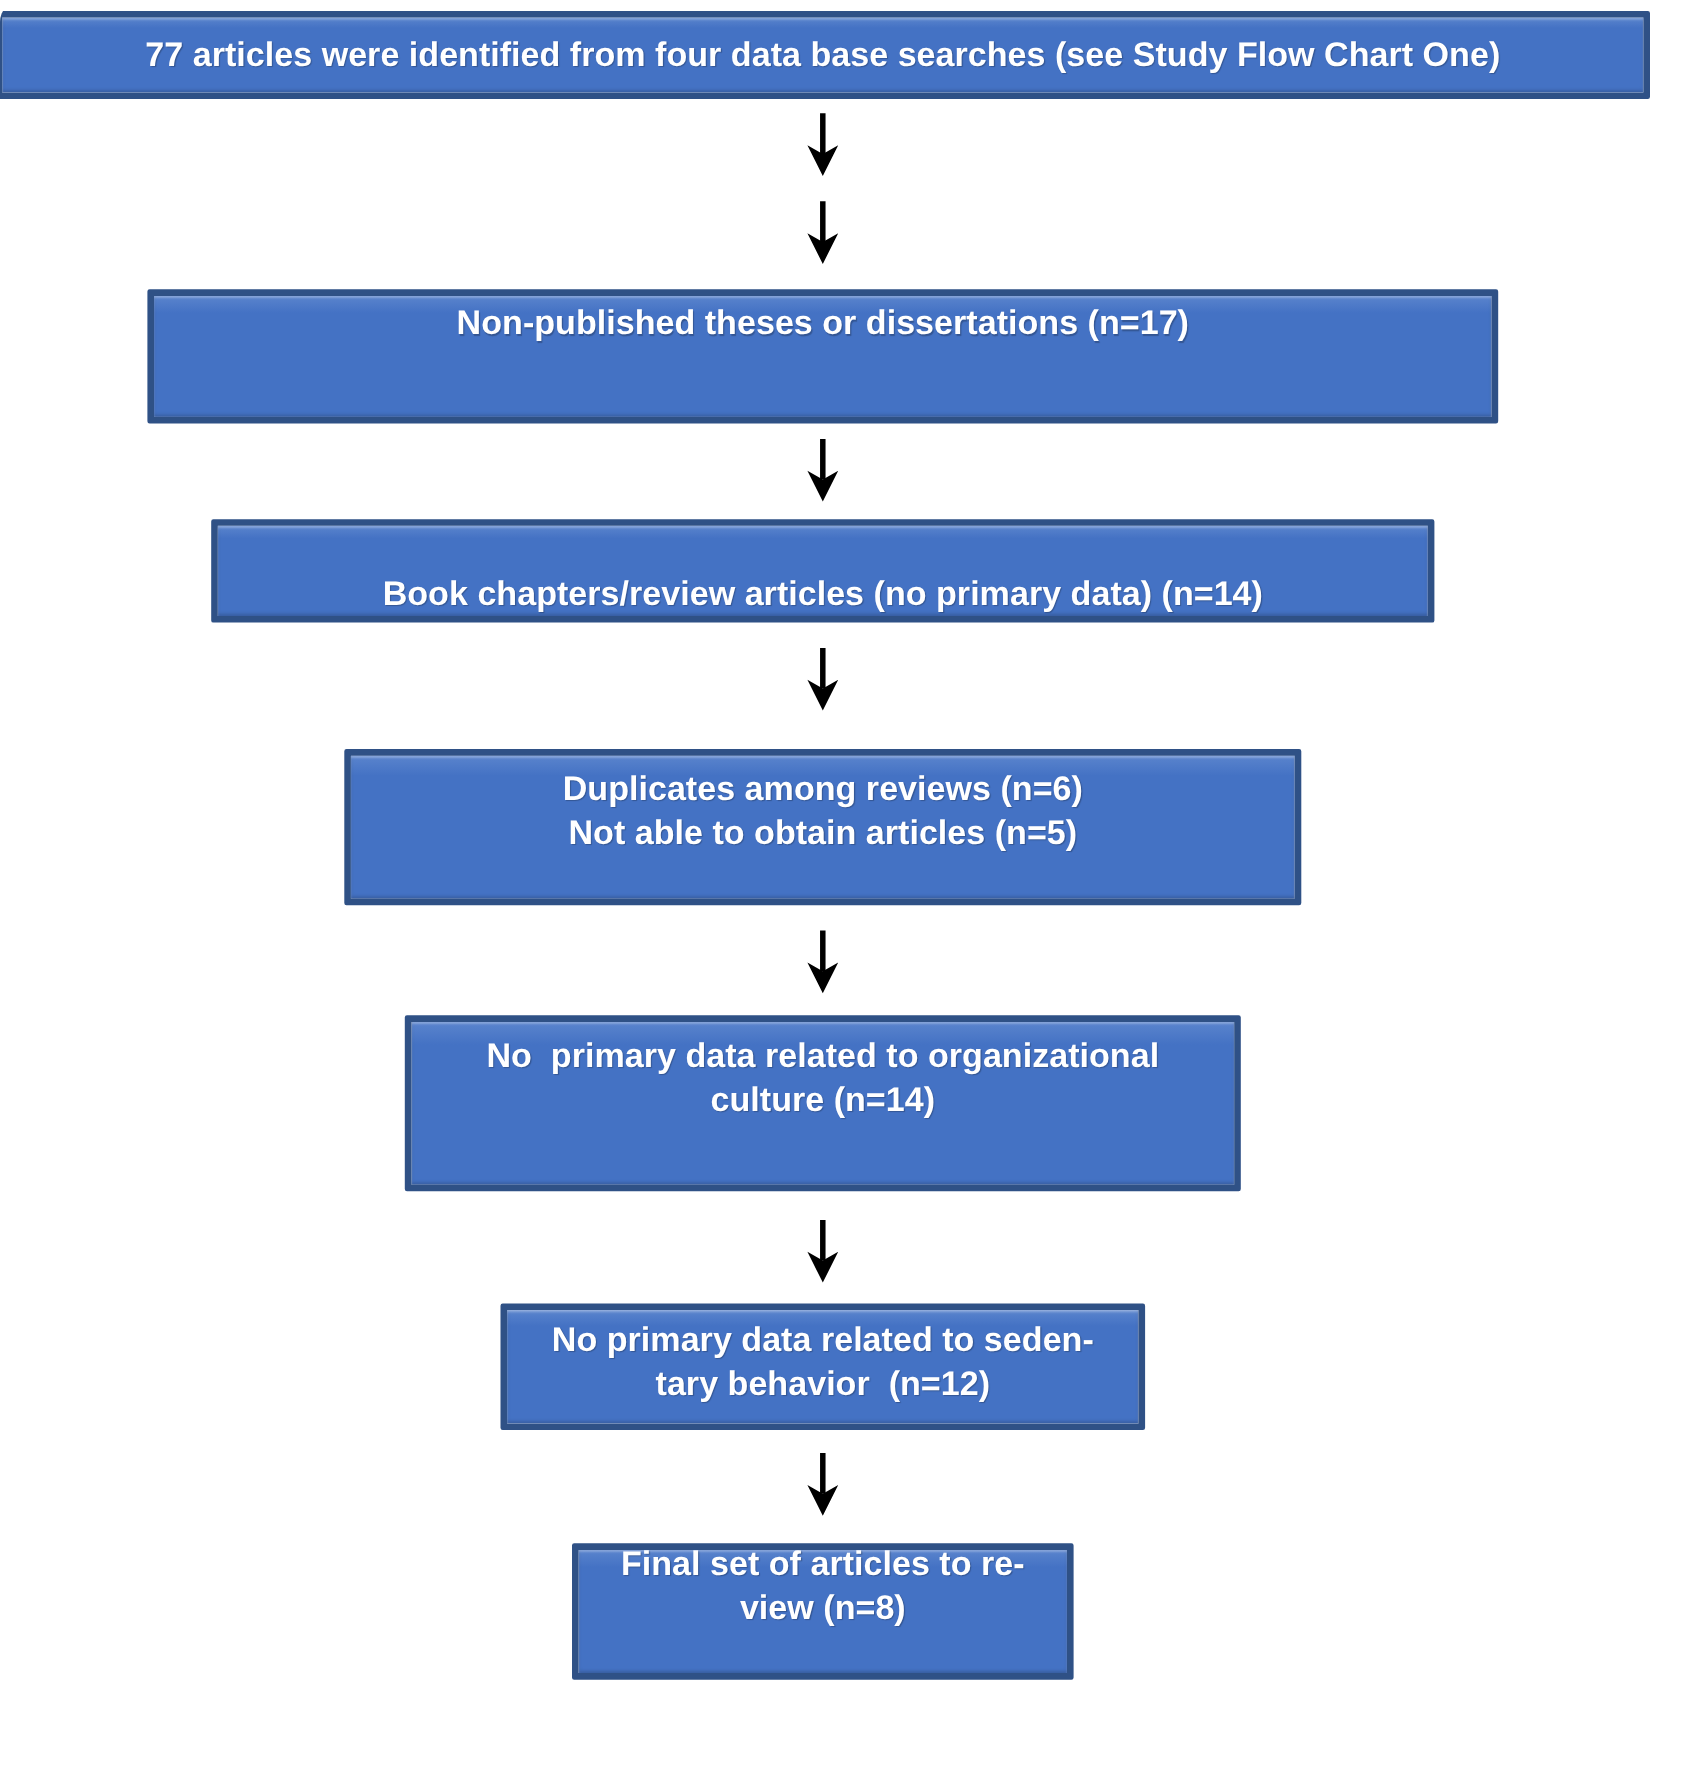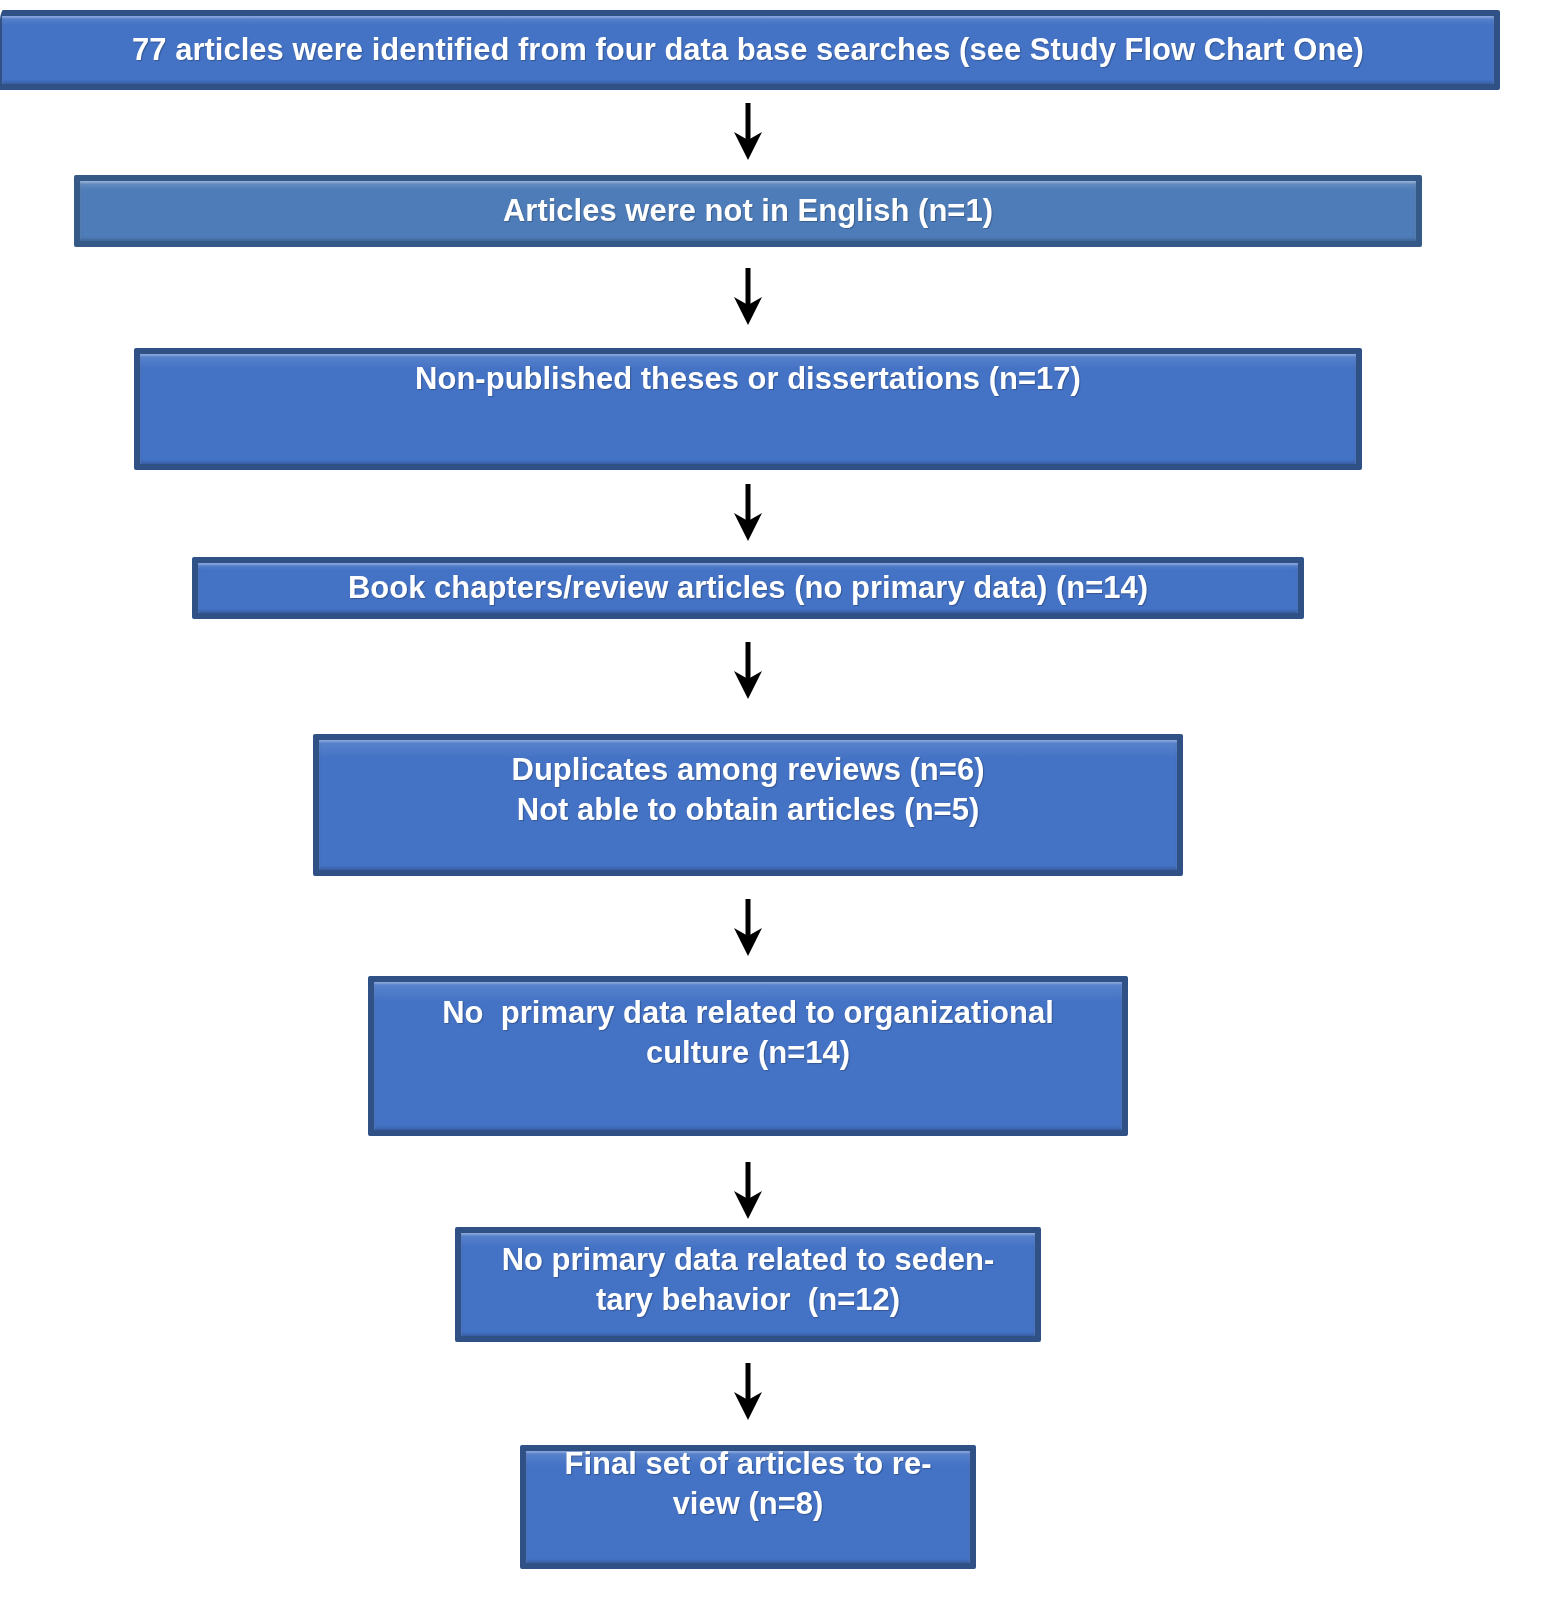--- a/index.html
+++ b/index.html
@@ -43,24 +43,24 @@
   }
   .flow-box .label { display: block; }
 
   .box-1 { margin-top: 10px; width: 1504px; height: 80px; }
   .box-2 {
     margin-top: 13px; width: 1348px; height: 72px;
     background: linear-gradient(180deg, var(--box-fill-light-hi, #6a90c4) 0%, var(--box-fill-light, #4e7cb8) 16%, var(--box-fill-light, #4e7cb8) 100%);
     border-color: var(--box-border-light, #365a88);
   }
   .box-3 { margin-top: 21px; width: 1228px; height: 122px; padding-bottom: 60px; }
-  .box-4 { margin-top: 14px; width: 1112px; height: 62px; }
+  .box-4 { margin-top: 14px; width: 1112px; height: 94px; align-items: flex-end; }
   .box-5 { margin-top: 33px; width: 870px;  height: 142px; padding-bottom: 30px; }
   .box-6 { margin-top: 18px; width: 760px;  height: 160px; padding-bottom: 46px; justify-content: center; }
-  .box-7 { margin-top: 6px; width: 586px;  height: 115px; padding-bottom: 10px; }
+  .box-7 { margin-top: 17px; width: 586px;  height: 115px; padding-bottom: 10px; }
   .box-8 { margin-top: 23px; width: 456px;  height: 124px; padding-bottom: 46px; }
 
   .arrow { display: block; }
   .a-1 { margin-top: 12px; }
   .a-2 { margin-top: 20px; }
   .a-3 { margin-top: 13px; }
   .a-4 { margin-top: 22px; }
   .a-5 { margin-top: 22px; }
   .a-6 { margin-top: 25px; }
   .a-7 { margin-top: 20px; }
@@ -78,23 +78,20 @@
       <span class="label">77 articles were identified from four data base searches (see Study Flow Chart One)</span>
     </div>
 
     <div class="arrow a-1">
       <svg width="44" height="60" viewBox="0 0 44 60" aria-hidden="true">
         <line class="stem" x1="22" y1="1" x2="22" y2="38" stroke-width="5"></line>
         <path class="head" d="M22 58 L8 30 L22 38 L36 30 Z"></path>
       </svg>
     </div>
 
-    <div class="flow-box box-2">
-      <span class="label">Articles were not in English (n=1)</span>
-    </div>
 
     <div class="arrow a-2">
       <svg width="44" height="60" viewBox="0 0 44 60" aria-hidden="true">
         <line class="stem" x1="22" y1="1" x2="22" y2="38" stroke-width="5"></line>
         <path class="head" d="M22 58 L8 30 L22 38 L36 30 Z"></path>
       </svg>
     </div>
 
     <div class="flow-box box-3">
       <span class="label">Non-published theses or dissertations (n=17)</span>

